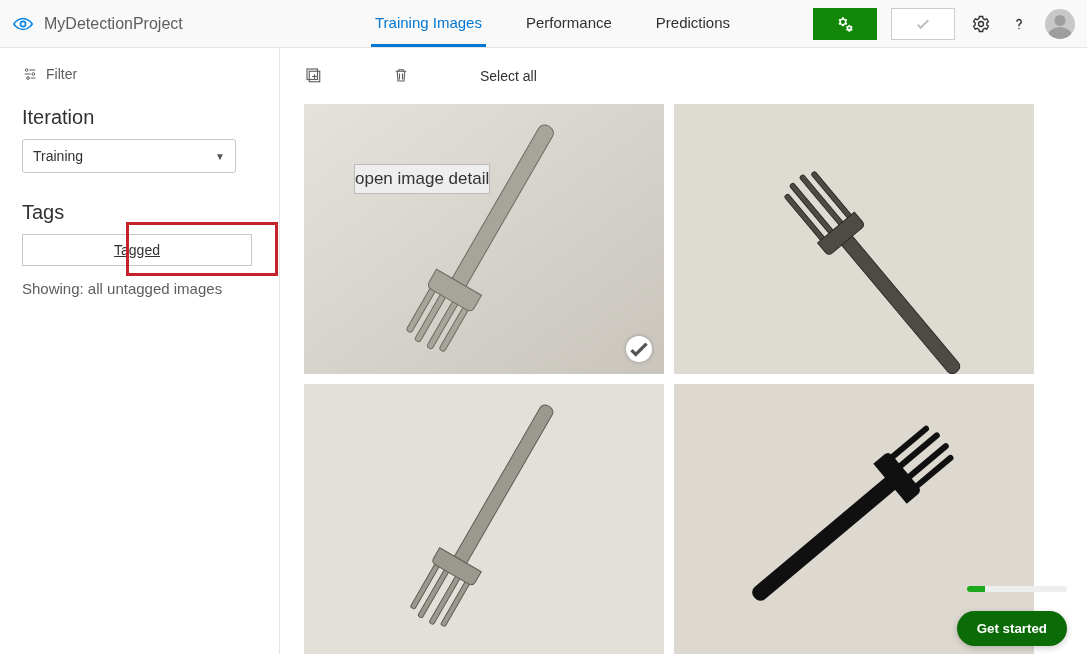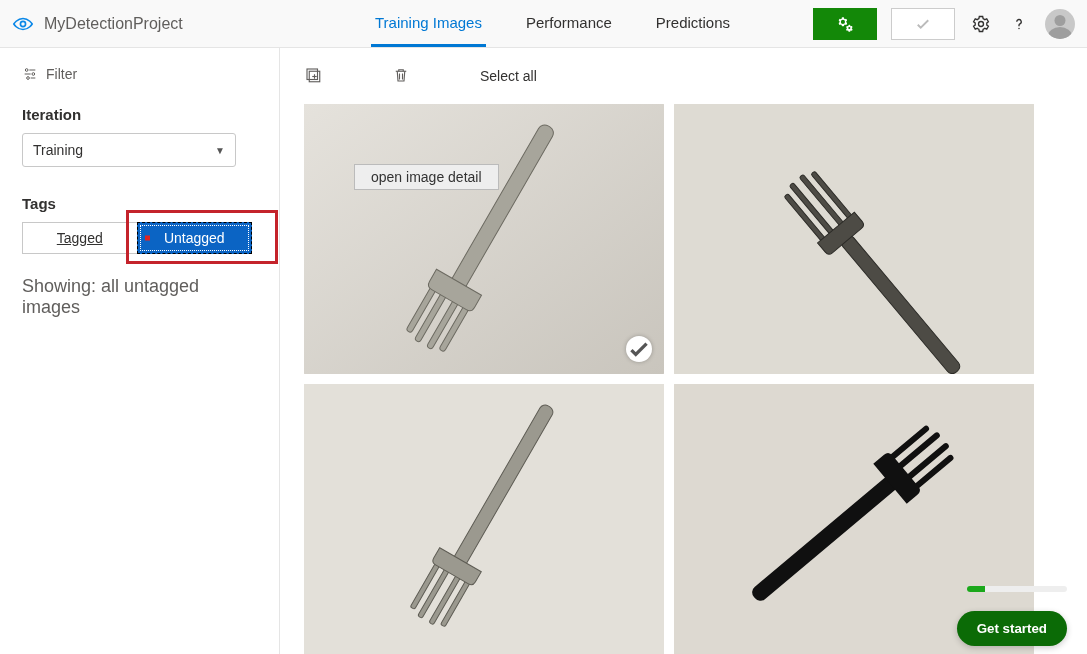--- a/index.html
+++ b/index.html
@@ -50,21 +50,21 @@
   .avatar::after  { content:""; position:absolute; bottom:-6px; left:50%; width:24px; height:18px; border-radius:50% 50% 0 0; background:#9e9e9e; transform:translateX(-50%); }
 
   
   .body { display:flex; height:calc(654px - var(--header-h)); }
   .sidebar { width:var(--sidebar-w); border-right:1px solid var(--border); padding:18px 22px; position:relative; }
   .main { flex:1 1 auto; padding:0; position:relative; }
 
   
   .filter-row { display:flex; align-items:center; gap:8px; color:var(--muted); margin-bottom:24px; cursor:pointer; }
   .filter-icon { width:16px; height:16px; }
-  .section-title { font-weight:700; font-size:15px; margin-bottom:10px; }
+  .section-title { font-weight:400; font-size:20px; margin-bottom:10px; }
   .section-title.tags { margin-top:28px; }
   .select-box {
     width:214px; height:34px; border:1px solid #c8c8c8; border-radius:3px;
     display:flex; align-items:center; justify-content:space-between;
     padding:0 10px; cursor:pointer; font-size:14px; color:var(--text);
   }
   .caret { font-size:10px; color:#555; }
 
   .tag-toggle { display:flex; align-items:stretch; height:32px; margin-top:4px; width:230px; position:relative; }
   .tag-btn {
@@ -75,37 +75,37 @@
   .tag-btn.untagged {
     background:#0b64c4; color:#fff; border:1px dashed #000;
     outline:1px dotted #fff; outline-offset:-4px;
     margin-left:-1px;
   }
   .red-dot { position:absolute; left:7px; top:50%; width:5px; height:5px; background:#e02424; transform:translateY(-50%); }
   .highlight-frame {
     position:absolute; border:3px solid var(--highlight-red);
     pointer-events:none;
   }
-  .showing { margin-top:22px; color:var(--muted); font-size:18px; }
+  .showing { margin-top:14px; color:var(--muted); font-size:15px; }
 
   
   .main-toolbar { display:flex; align-items:flex-end; gap:70px; padding:18px 24px 10px 24px; color:var(--muted); }
   .tool-icon { width:18px; height:18px; cursor:pointer; }
   .select-all { cursor:pointer; color:var(--text); }
 
   
   .grid { display:grid; grid-template-columns: repeat(2, 360px); gap:10px; padding:10px 24px 24px 24px; }
   .tile {
     width:360px; height:270px; background:var(--tile-bg); position:relative;
     border-radius:1px; overflow:hidden; cursor:pointer;
   }
   .tile svg { position:absolute; inset:0; width:100%; height:100%; }
   .tile .tooltip {
     position:absolute; top:60px; left:50px; background:#eee; border:1px solid #bbb;
-    padding:4px 16px; font-size:14px; color:#333; pointer-events:none;
+    padding:4px 0; font-size:17px; color:#333; pointer-events:none;
   }
   .tile .sel-circle {
     position:absolute; bottom:12px; right:12px; width:26px; height:26px;
     border-radius:50%; background:#fff; box-shadow:0 0 4px rgba(0,0,0,.25);
     display:flex; align-items:center; justify-content:center; color:#555;
   }
 
   
   .getstarted {
     position:absolute; right:20px; bottom:8px;
@@ -195,24 +195,20 @@
     <div class="section-title">Iteration</div>
     <div class="select-box">
       <span>Training</span>
       <span class="caret">▼</span>
     </div>
 
     <div class="section-title tags">Tags</div>
 
     <div class="tag-toggle">
       <div class="tag-btn tagged">Tagged</div>
-      <div class="tag-btn untagged">
-        <span class="red-dot"></span>
-        <span>Untagged</span>
-      </div>
       <div class="highlight-frame" style="left:104px; top:-12px; width:152px; height:54px;"></div>
     </div>
 
     <div class="showing">Showing: all untagged images</div>
   </aside>
 
   <section class="main">
 
     <div class="main-toolbar">
       <span class="tool-icon">

